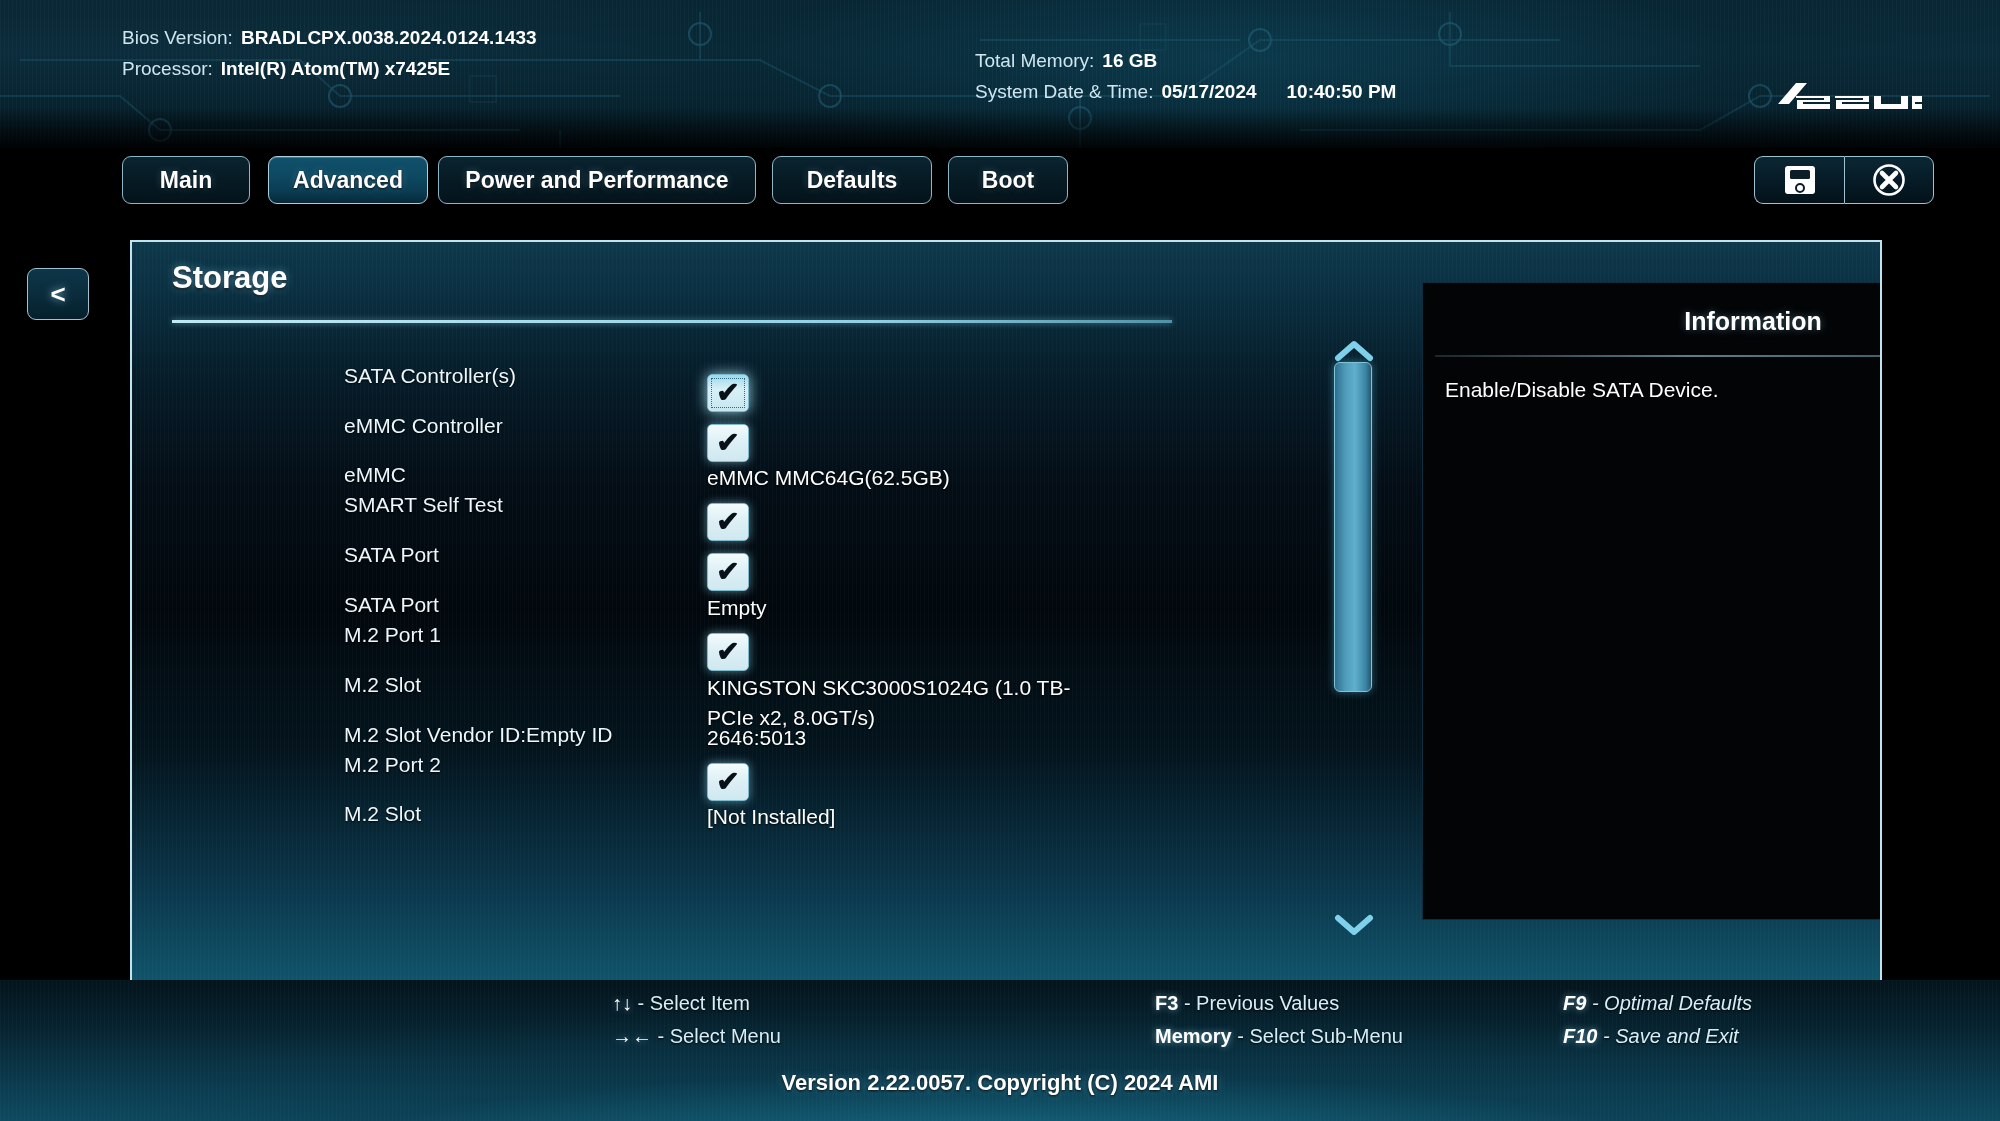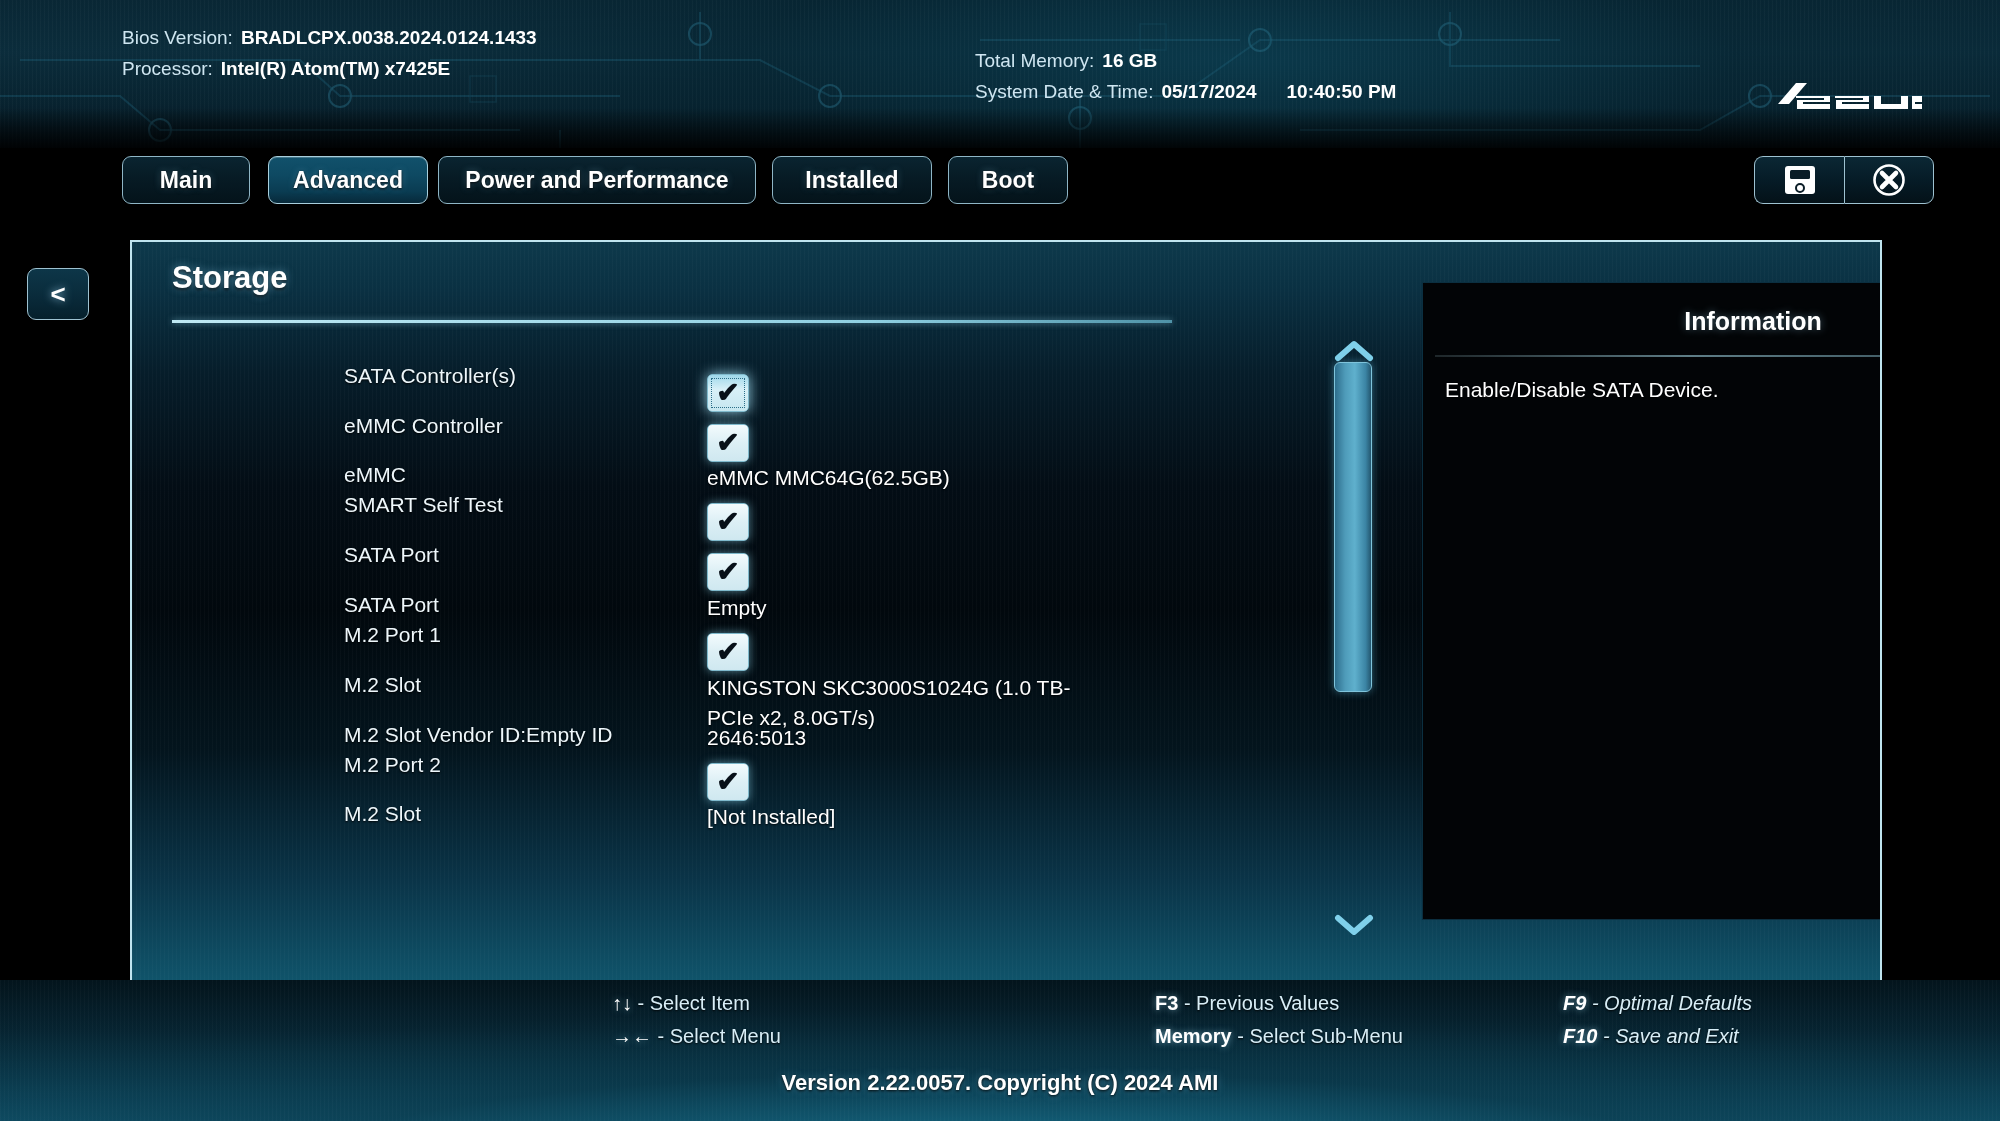--- a/index.html
+++ b/index.html
@@ -316,21 +316,21 @@
     <div class="tab" id="tab0" style="left: 122px; width: 128px;">
         <span>Main</span>
       </div>
     <div class="tab selected" id="tab1" style="left: 268px; width: 160px;">
         <span>Advanced</span>
       </div>
     <div class="tab" id="tab2" style="left: 438px; width: 318px;">
         <span>Power and Performance</span>
       </div>
     <div class="tab" id="tab3" style="left: 772px; width: 160px;">
-        <span>Installed</span>
+        <span>Defaults</span>
       </div>
     <div class="tab" id="tab4" style="left: 948px; width: 120px;">
         <span>Boot</span>
       </div>
 
     <div id="tool-group">
       <div class="toolbtn left">
         <svg width="38" height="34" viewBox="0 0 38 34">
           <rect x="4" y="3" width="30" height="28" rx="3" fill="#ffffff"></rect>
           <rect x="9" y="7" width="20" height="9" rx="1.5" fill="#0b1d27"></rect>

